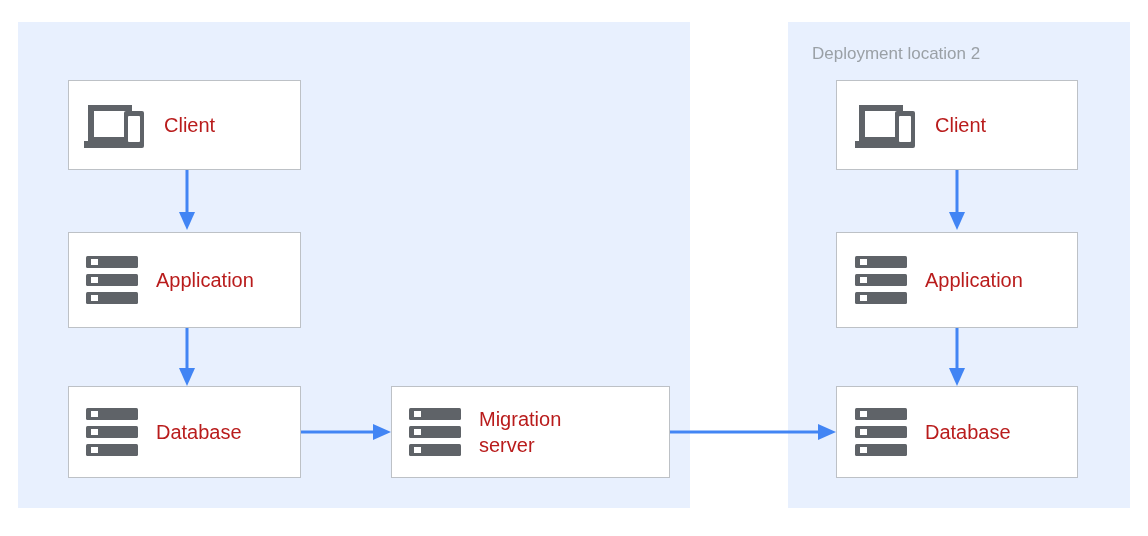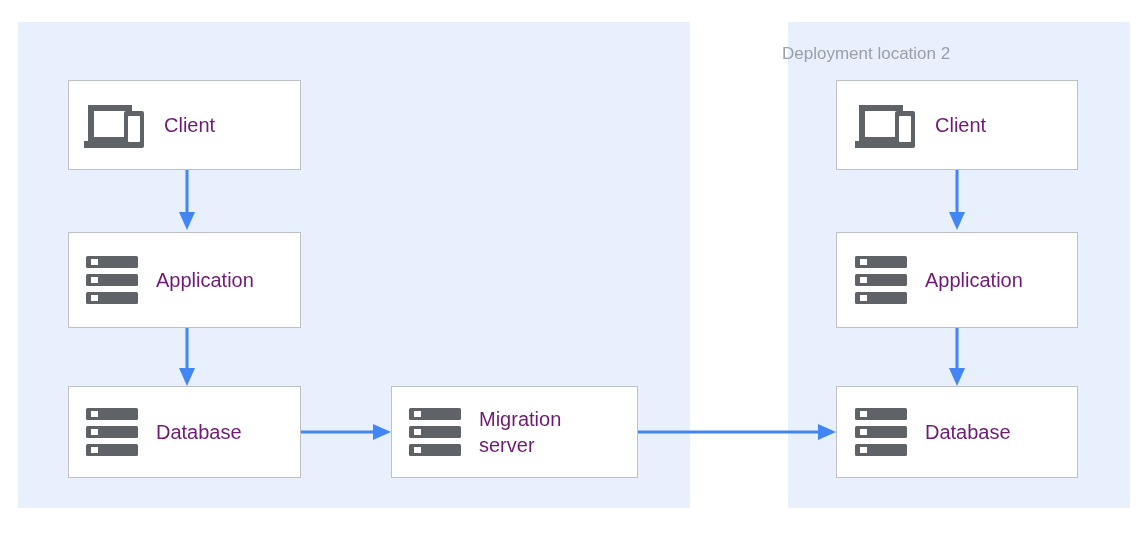--- a/index.html
+++ b/index.html
@@ -39,21 +39,21 @@
     align-items: center;
   }
   .node-icon {
     flex: 0 0 auto;
     display: flex;
     align-items: center;
     justify-content: center;
   }
   .node-label {
     flex: 0 0 auto;
-    color: #701a75;
+    color: #b91c1c;
     font-size: 20px;
     line-height: 26px;
     font-family: "Liberation Sans", sans-serif;
     white-space: pre-line;
   }
   .arrow {
     position: absolute;
   }
   .arrow svg {
     display: block;
@@ -61,21 +61,21 @@
   }
 </style>
 </head>
 <body>
 
 <div id="canvas">
 
   <div class="zone" style="left:18px; top:22px; width:672px; height:486px;"></div>
   <div class="zone" style="left:788px; top:22px; width:342px; height:486px;"></div>
 
-  <div class="zone-label" style="left:782px; top:44px;">Deployment location 2</div>
+  <div class="zone-label" style="left:812px; top:44px;">Deployment location 2</div>
 
   <div class="arrow" style="left:179px; top:170px; width:16px; height:62px;">
     <svg width="16" height="62" viewBox="0 0 16 62">
       <line x1="8" y1="0" x2="8" y2="46" stroke="#4285F4" stroke-width="3"></line>
       <polygon points="8,60 0,42 16,42" fill="#4285F4"></polygon>
     </svg>
   </div>
 
   <div class="arrow" style="left:179px; top:328px; width:16px; height:60px;">
     <svg width="16" height="60" viewBox="0 0 16 60">
@@ -148,21 +148,21 @@
         <rect x="5" y="3" width="7" height="6" fill="#FFFFFF"></rect>
         <rect x="0" y="18" width="52" height="12" rx="1.5" fill="#5F6368"></rect>
         <rect x="5" y="21" width="7" height="6" fill="#FFFFFF"></rect>
         <rect x="0" y="36" width="52" height="12" rx="1.5" fill="#5F6368"></rect>
         <rect x="5" y="39" width="7" height="6" fill="#FFFFFF"></rect>
       </svg>
     </span>
     <span class="node-label" style="margin-left:18px;">Database</span>
   </div>
 
-  <div class="node" style="left:391px; top:386px; width:247px; height:92px; padding-left:17px;">
+  <div class="node" style="left:391px; top:386px; width:279px; height:92px; padding-left:17px;">
     <span class="node-icon" style="width:52px; height:48px;">
       <svg width="52" height="48" viewBox="0 0 52 48">
         <rect x="0" y="0" width="52" height="12" rx="1.5" fill="#5F6368"></rect>
         <rect x="5" y="3" width="7" height="6" fill="#FFFFFF"></rect>
         <rect x="0" y="18" width="52" height="12" rx="1.5" fill="#5F6368"></rect>
         <rect x="5" y="21" width="7" height="6" fill="#FFFFFF"></rect>
         <rect x="0" y="36" width="52" height="12" rx="1.5" fill="#5F6368"></rect>
         <rect x="5" y="39" width="7" height="6" fill="#FFFFFF"></rect>
       </svg>
     </span>

